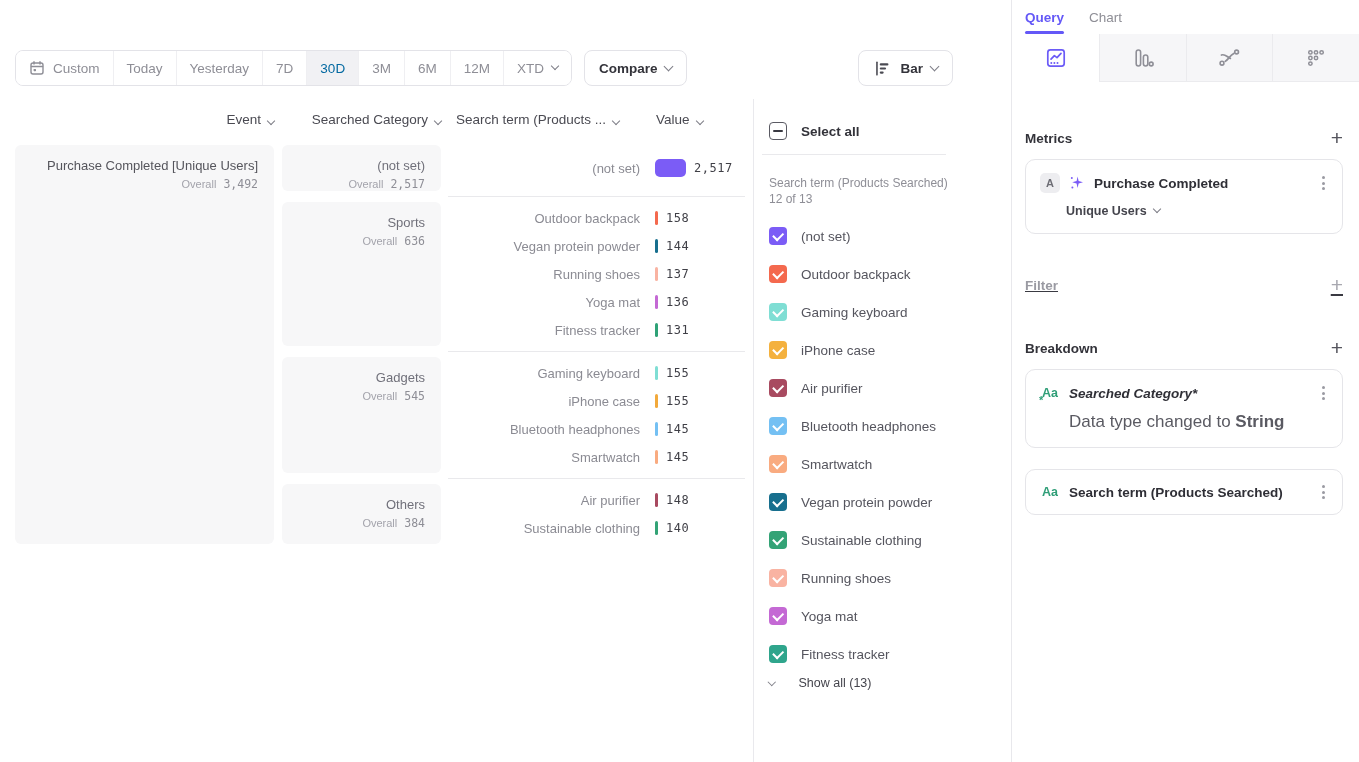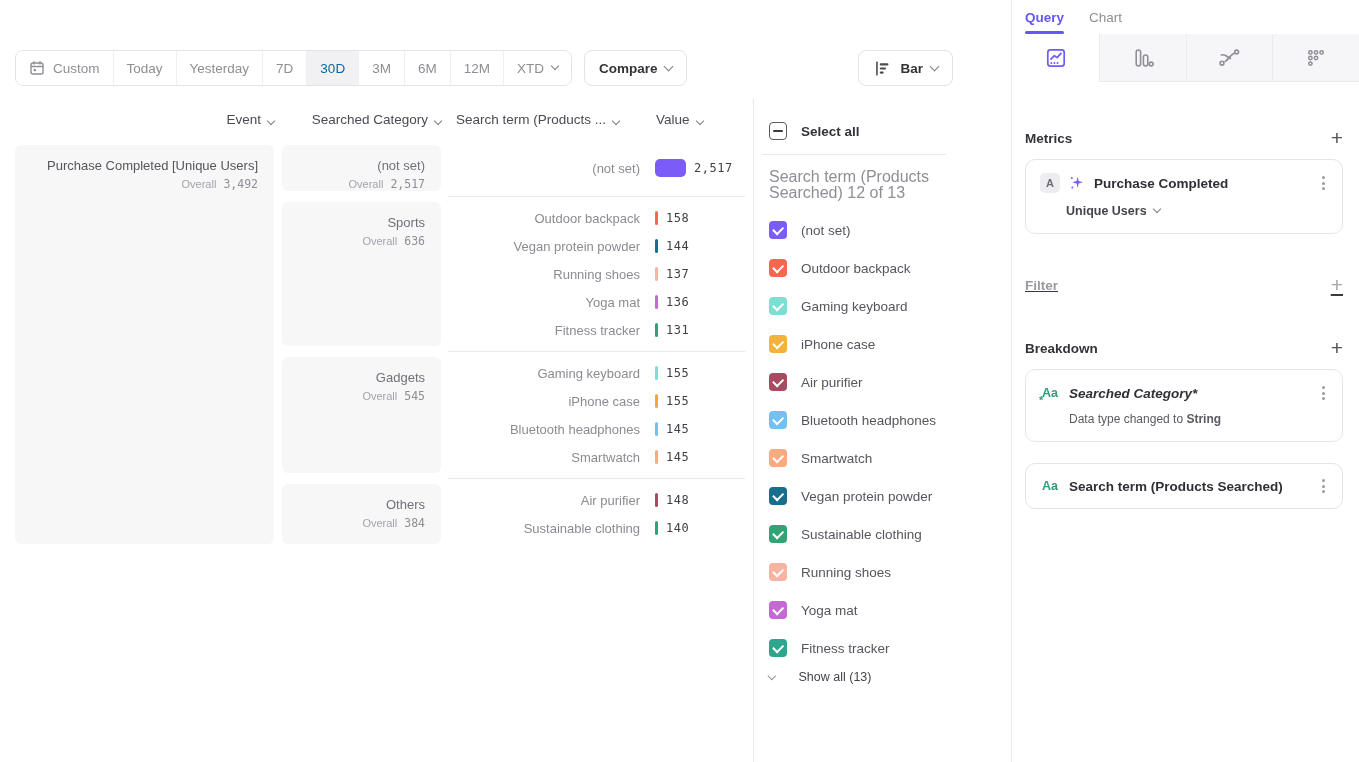--- a/index.html
+++ b/index.html
@@ -59,21 +59,21 @@
   
   .filter-panel { position:absolute; left:762px; top:99px; width:250px; bottom:0; overflow:hidden; padding-left:0; }
   .search-box { margin-top:9px; width:184px; height:40px; background:#f4f4f6; border-radius:8px; display:flex; align-items:center; padding:0 12px; }
   .search-box input { border:none; outline:none; background:transparent; font-family:inherit; font-size:14.5px; color:#3a3a42; width:130px; margin-left:10px; }
   .search-box input::placeholder { color:#8e8e96; }
   .selectall { margin-top:23px; display:flex; align-items:center; gap:14px; padding-left:7px; cursor:pointer; }
   .cb-ind { width:18px; height:18px; border:1.5px solid #5a5a63; border-radius:4px; position:relative; background:#fff; flex:none; }
   .cb-ind::after { content:""; position:absolute; left:3px; right:3px; top:7px; height:2px; background:#3a3a42; border-radius:1px; }
   .selectall span { font-size:13.5px; font-weight:700; color:#33333a; }
   .fdivider { margin-top:14px; width:184px; height:1px; background:#e9e9ec; }
-  .glabel { margin-top:14px; width:186px; font-size:16px; line-height:16px; color:#8e8e96; padding-left:7px; }
+  .glabel { margin-top:20px; width:186px; font-size:12px; line-height:16px; color:#8e8e96; padding-left:7px; }
   .flist { margin-top:10px; }
   .fitem { height:38px; display:flex; align-items:center; gap:14px; padding-left:7px; cursor:pointer; }
   .cb { width:18px; height:18px; border-radius:4px; position:relative; flex:none; }
   .cb::after { content:""; position:absolute; left:4px; top:4.5px; width:8px; height:4.5px;
                border-left:2px solid #fff; border-bottom:2px solid #fff; transform:rotate(-45deg); }
   .fitem span { font-size:13.5px; color:#55555e; }
   .showall { margin-top:3px; display:flex; align-items:center; gap:24px; padding-left:7px; cursor:pointer;
              font-size:12.5px; font-weight:500; color:#44444c; }
   .showall .chev { width:5.5px; height:5.5px; margin-top:-2px; }
 
@@ -97,21 +97,21 @@
   .mt-metrics { margin-top:34px; } .mt-filter { margin-top:43px;text-decoration:underline; } .mt-breakdown { margin-top:47px; }
   .card { margin-top:13px; border:1px solid #e5e5e9; border-radius:10px; padding:13px 14px 15px 14px; background:#fff; }
   .card-row { display:flex; align-items:center; gap:9px; }
   .badge-a { width:20px; height:20px; border-radius:5px; background:#ededf0; color:#6d6d75; font-size:11px; font-weight:700;
              display:flex; align-items:center; justify-content:center; flex:none; }
   .card-title { font-size:13.5px; font-weight:600; color:#2f2f36; flex:1; }
   .card-title.italic { font-style:italic; }
   .kebab { display:flex; flex-direction:column; gap:2.5px; padding:3px; background:none; border:none; cursor:pointer; }
   .kebab i { width:3px; height:3px; border-radius:50%; background:#9a9aa2; display:block; }
   .card-sub { margin:11px 0 0 26px; display:flex; align-items:center; gap:7px; font-size:12.5px; font-weight:700; color:#44444c; cursor:pointer; }
-  .card-note { margin:9px 0 0 29px; font-size:12px; color:#5a5a62; }
+  .card-note { margin:9px 0 0 29px; font-size:17px; color:#5a5a62; }
   .card-note b { font-weight:700; }
   .aa { width:20px; flex:none; color:#2f9e77; font-size:12.5px; font-weight:700; position:relative; text-align:center; }
   .aa .star { position:absolute; left:-1px; bottom:-6px; font-size:11px; }
   .card.slim { padding:12px 14px; }
   .cards-gap { height:8px; }
   svg { display:block; }
 </style>
 </head>
 <body>
 

